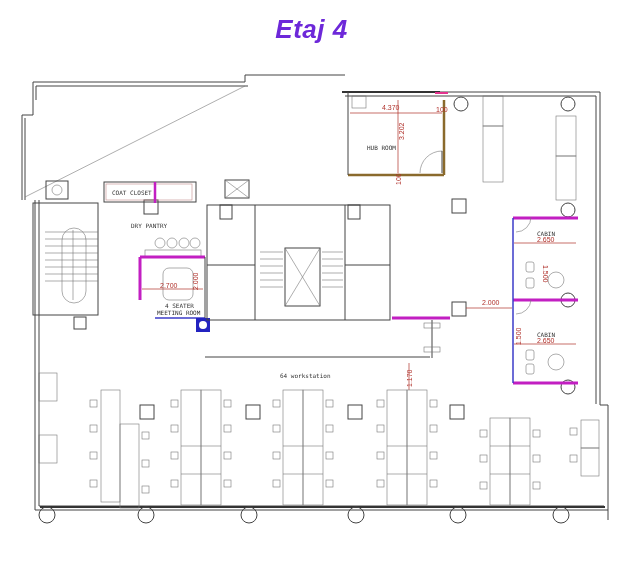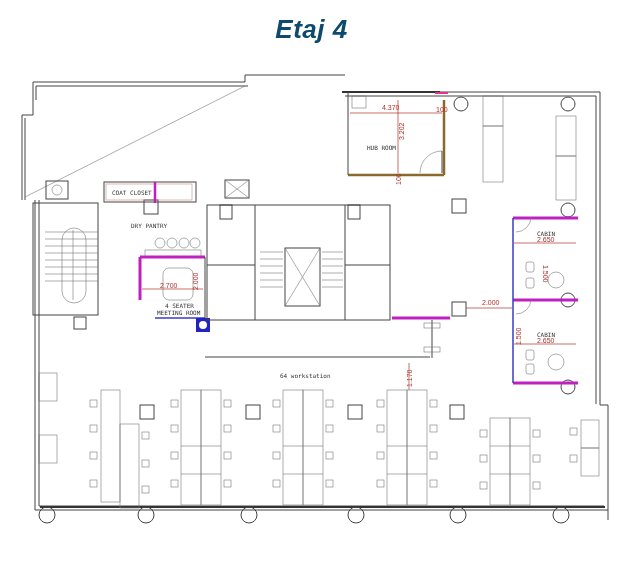--- a/index.html
+++ b/index.html
@@ -1,17 +1,17 @@
 <!DOCTYPE html>
 <html><head>
 <meta charset="utf-8">
 <style>
   html, body { margin: 0; padding: 0; background: #ffffff; }
   body { width: 623px; height: 563px; position: relative; overflow: hidden; font-family: "Liberation Sans", sans-serif; }
-  .title { position: absolute; left: 0; top: 14px; width: 623px; text-align: center; font-size: 26px; font-weight: bold; font-style: italic; color: #0c4a6e; letter-spacing: 0.5px; }
+  .title { position: absolute; left: 0; top: 14px; width: 623px; text-align: center; font-size: 26px; font-weight: bold; font-style: italic; color: #6d28d9; letter-spacing: 0.5px; }
   svg.plan { position: absolute; left: 0; top: 0; }
   .lbl { font-family: "DejaVu Sans Mono", monospace; font-size: 6px; fill: #333; }
   .dim { font-family: "Liberation Sans", sans-serif; font-size: 7px; fill: #b0302a; }
   .w { stroke: #444; fill: none; stroke-width: 1; }
   .wt { stroke: #333; fill: none; stroke-width: 2; }
   .th { stroke: #777; fill: none; stroke-width: 0.6; }
   .mag { stroke: #c21fc2; stroke-width: 3; fill: none; }
   .blu { stroke: #3b3bc9; stroke-width: 1.5; fill: none; }
   .brn { stroke: #8a6a2c; stroke-width: 2.5; fill: none; }
   .dl { stroke: #b0302a; stroke-width: 0.7; fill: none; }

